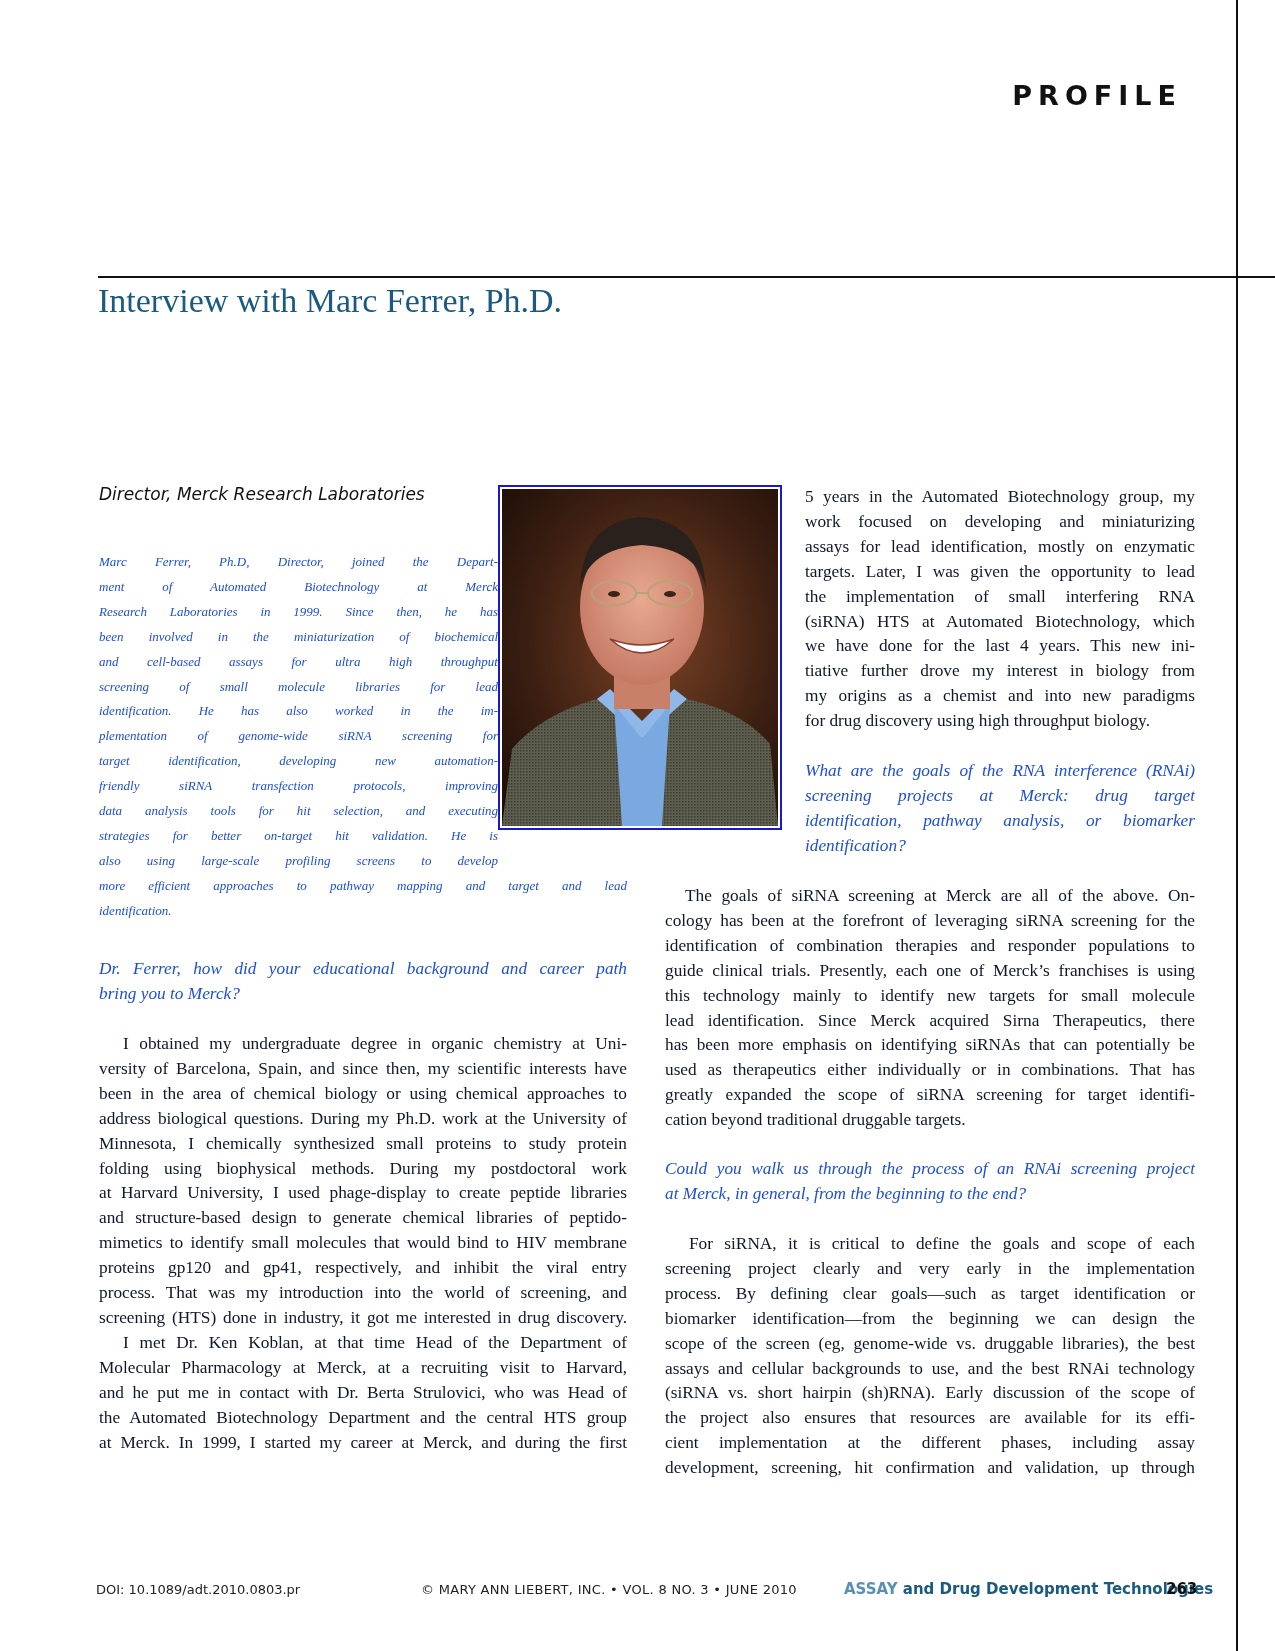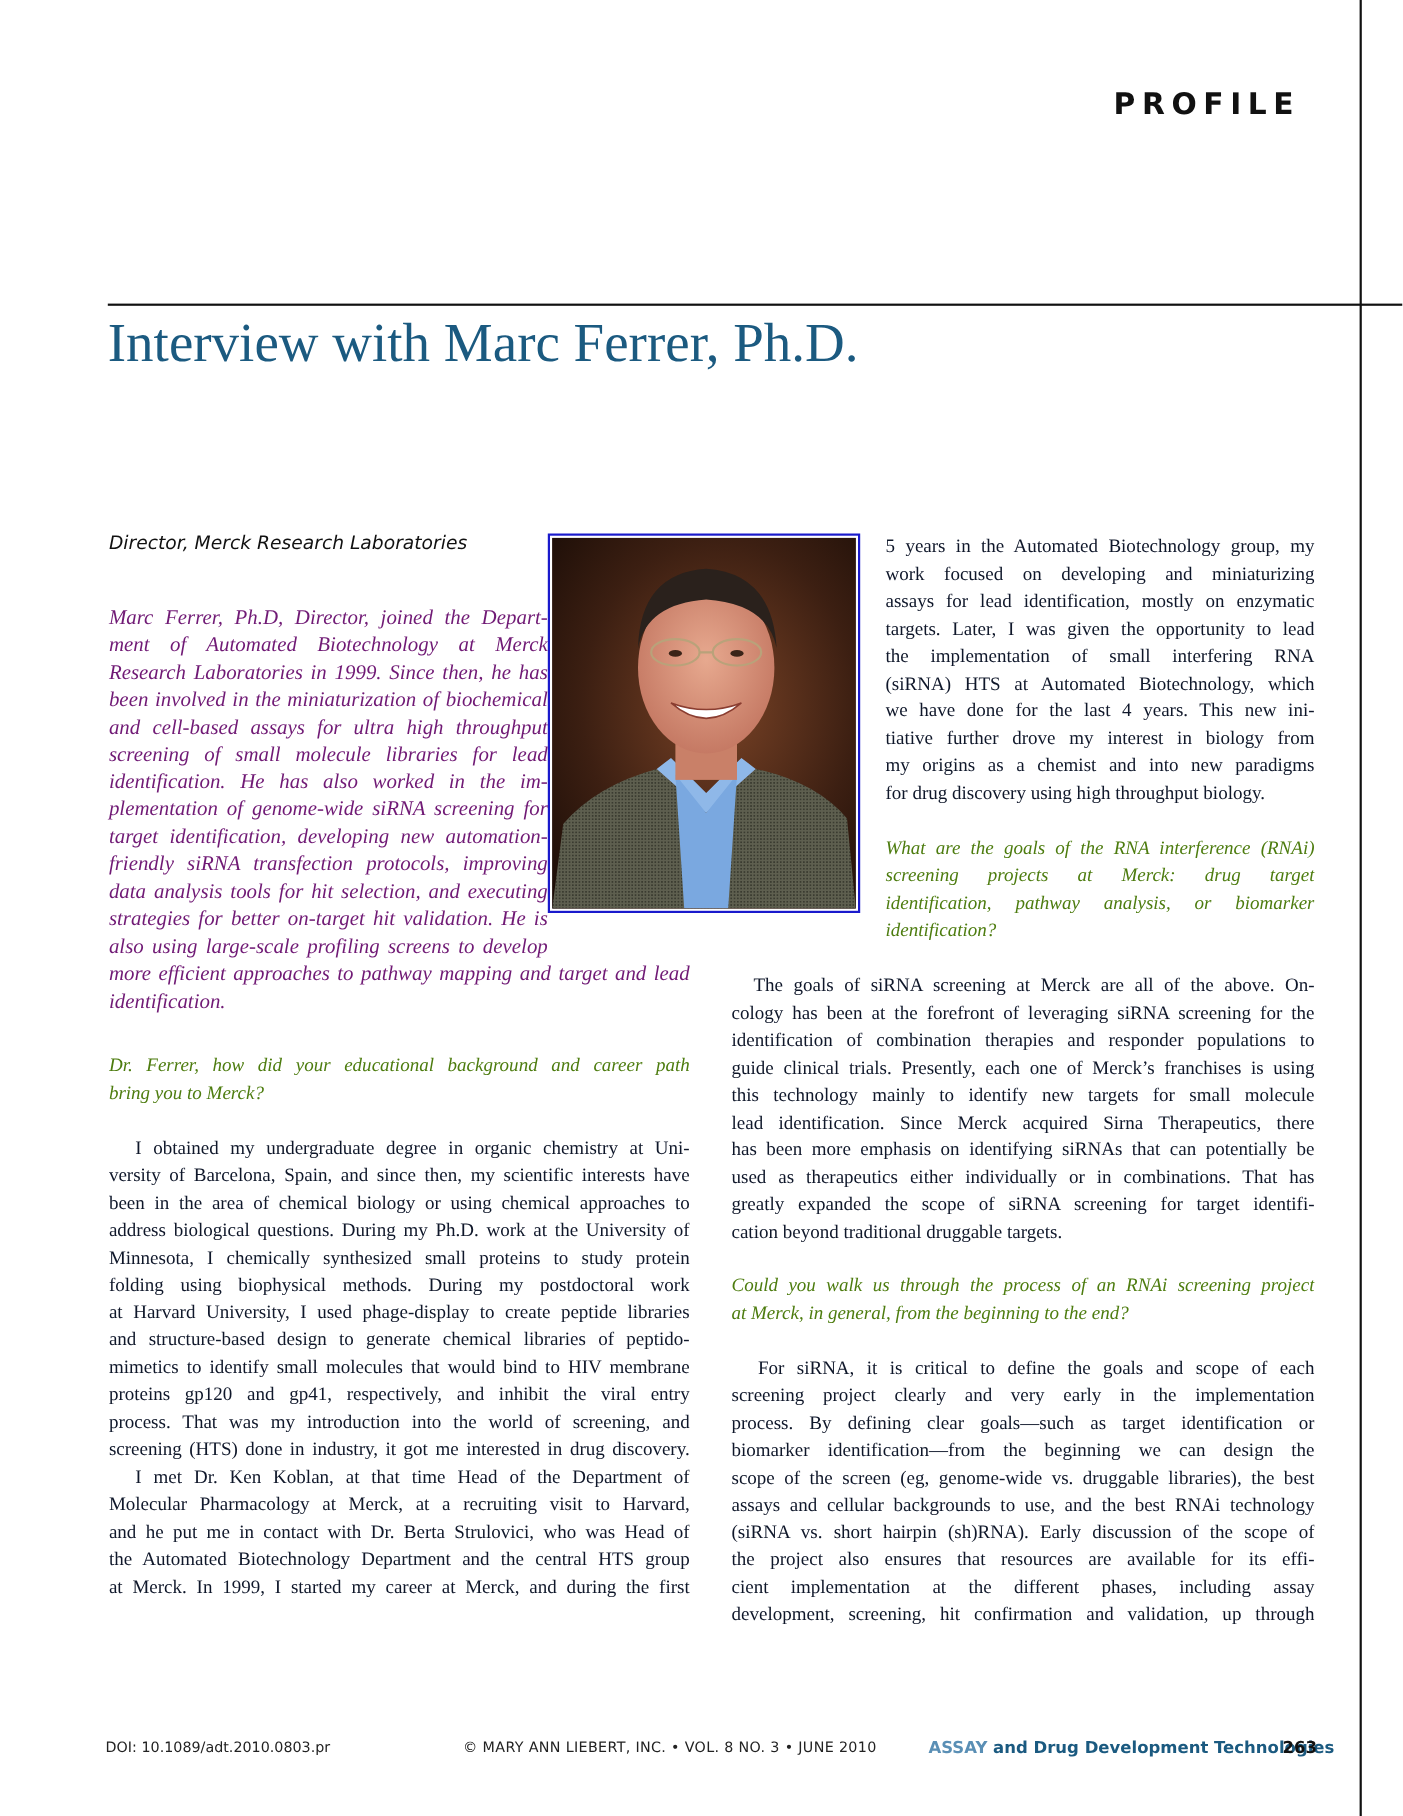--- a/index.html
+++ b/index.html
@@ -3,33 +3,33 @@
 <meta charset="utf-8">
 <style>
   html, body { margin:0; padding:0; background:#ffffff; }
   body { width:1275px; height:1651px; position:relative; overflow:hidden;
          font-family:"DejaVu Serif", "Liberation Serif", serif; color:#111; }
   .vline { position:absolute; left:1236px; top:0; width:2px; height:1651px; background:#111; }
   .hline { position:absolute; left:98px; top:276px; width:1177px; height:2px; background:#111; }
   .section-label { position:absolute; right:93px; top:80px; font-family:"DejaVu Sans", sans-serif;
          font-weight:bold; font-size:27px; letter-spacing:6px; color:#111; }
   .title { position:absolute; left:98px; top:282px; font-family:"Liberation Serif", serif;
-         font-size:50px; color:#1b5a80; white-space:nowrap; }
+         font-size:34px; color:#1b5a80; white-space:nowrap; }
   .affil { position:absolute; left:99px; top:484px; font-family:"DejaVu Sans", sans-serif;
          font-style:oblique; font-size:17px; color:#111; }
   .photo { position:absolute; left:498px; top:485px; width:284px; height:345px;
          border:2px solid #1a1acc; box-sizing:border-box; padding:2px; background:#fff; }
   .photo-inner { width:100%; height:100%; position:relative; overflow:hidden;
          background: radial-gradient(ellipse at 50% 40%, #6b3a22 0%, #3a1e12 55%, #1e0e08 100%); }
   .bio { position:absolute; left:99px; width:528px; top:550px;
-         font-family:"Liberation Serif", serif; font-style:italic; font-size:19px; line-height:24.9px;
-         text-align:justify; color:#701a75; }
+         font-family:"Liberation Serif", serif; font-style:italic; font-size:13px; line-height:24.9px;
+         text-align:justify; color:#1d4ed8; }
   .bio-line { display:block; text-align:justify; text-align-last:justify; }
   .bio-line.last { text-align-last:left; }
-  .q { font-family:"Liberation Serif", serif; font-style:italic; color:#4d7c0f;
+  .q { font-family:"Liberation Serif", serif; font-style:italic; color:#1d4ed8;
        font-size:17.3px; line-height:24.9px; text-align:justify; }
   .p { font-family:"Liberation Serif", serif; font-size:17.3px; line-height:24.9px;
        text-align:justify; color:#0f172a; }
   .ln { display:block; text-align:justify; text-align-last:justify; white-space:nowrap; overflow:hidden; }
   .ln.end { text-align-last:left; }
   .abs { position:absolute; }
   .footer { position:absolute; top:1580px; left:96px; width:1100px; height:24px;
             font-family:"DejaVu Sans", sans-serif; font-size:13px; color:#222; }
   .footer .doi { position:absolute; left:0; top:2px; }
   .footer .pub { position:absolute; left:325px; top:2px; white-space:nowrap; letter-spacing:0.3px; }

